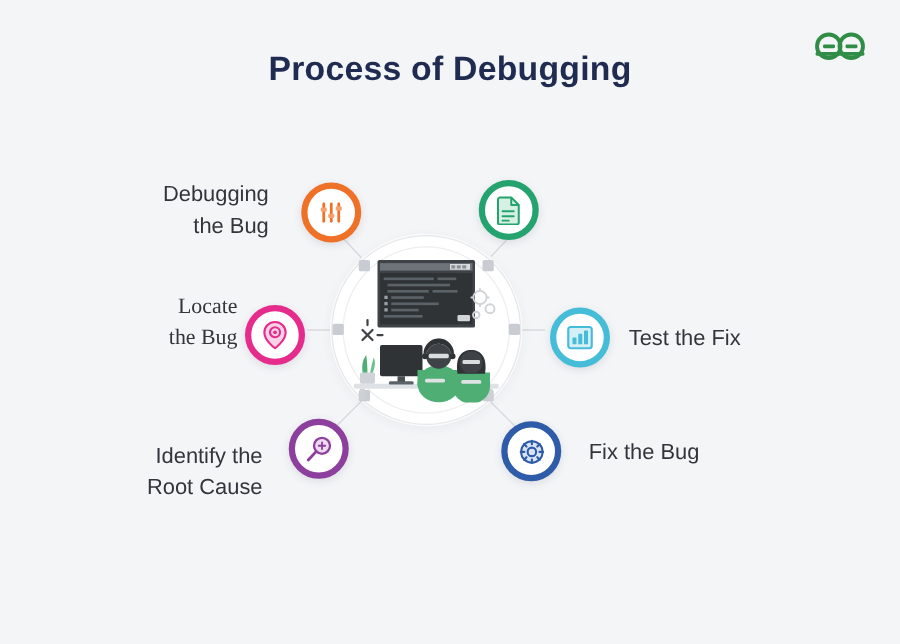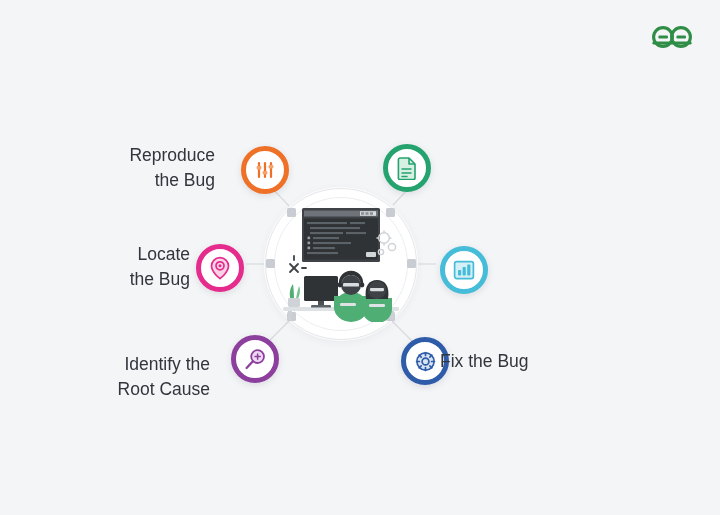--- a/index.html
+++ b/index.html
@@ -132,20 +132,21 @@
         <circle cx="35" cy="17" r="9.4"></circle>
       </g>
       <g fill="#2f8d46">
         <rect x="12.4" y="15.6" width="9.6" height="2.9" rx="1.1"></rect>
         <rect x="30.4" y="15.6" width="9.6" height="2.9" rx="1.1"></rect>
         <rect x="6.4" y="21.6" width="39.2" height="2.9" rx="1.3"></rect>
       </g>
     </svg>
   </div>
 
+  <div id="title">Process of Debugging</div>
 
   <svg id="spokes" viewBox="0 0 720 515">
     <g stroke="#d8dade" stroke-width="1.2" fill="none">
       <line x1="289" y1="206" x2="272" y2="188"></line>
       <line x1="393" y1="205" x2="410" y2="187"></line>
       <line x1="268" y1="264" x2="246" y2="264"></line>
       <line x1="414" y1="264" x2="436" y2="264"></line>
       <line x1="290" y1="320" x2="270" y2="340"></line>
       <line x1="392" y1="321" x2="412" y2="341"></line>
     </g>
@@ -259,21 +260,21 @@
         <line x1="12" y1="5" x2="12" y2="19"></line>
         <line x1="18" y1="5" x2="18" y2="19"></line>
       </g>
       <g fill="#f7a06a">
         <rect x="3.6" y="8" width="4.8" height="3.4" rx="1.1"></rect>
         <rect x="9.6" y="13" width="4.8" height="3.4" rx="1.1"></rect>
         <rect x="15.6" y="7" width="4.8" height="3.4" rx="1.1"></rect>
       </g>
     </svg>
   </div>
-  <div class="step-label label-left" style="left:40px; top:143px; width:175px;">Reproduce
+  <div class="step-label label-left" style="left:40px; top:143px; width:175px;">Debugging
 the Bug</div>
 
   <div class="step-icon" style="left:383px; top:144px; border:5px solid #25a36f;">
     <svg width="22" height="24" viewBox="0 0 22 24">
       <path d="M4 2 h9 l6 6 v14 a1.6 1.6 0 0 1 -1.6 1.6 h-13.4 a1.6 1.6 0 0 1 -1.6 -1.6 v-18.4 a1.6 1.6 0 0 1 1.6 -1.6 Z" fill="#d6f0e4" stroke="#25a36f" stroke-width="1.6" stroke-linejoin="round"></path>
       <path d="M13 2 v6 h6" fill="none" stroke="#25a36f" stroke-width="1.6" stroke-linejoin="round"></path>
       <g stroke="#25a36f" stroke-width="1.5" stroke-linecap="round">
         <line x1="6" y1="13" x2="15" y2="13"></line>
         <line x1="6" y1="17" x2="15" y2="17"></line>
         <line x1="6" y1="20.5" x2="11" y2="20.5"></line>
@@ -281,33 +282,34 @@
     </svg>
   </div>
 
   <div class="step-icon" style="left:196px; top:244px; border:5px solid #e52b8c;">
     <svg width="22" height="24" viewBox="0 0 22 24">
       <path d="M11 1.6 C6.3 1.6 2.5 5.4 2.5 10.1 C2.5 16.4 11 22.6 11 22.6 C11 22.6 19.5 16.4 19.5 10.1 C19.5 5.4 15.7 1.6 11 1.6 Z" fill="#fad3e6" stroke="#e52b8c" stroke-width="1.7" stroke-linejoin="round"></path>
       <circle cx="11" cy="9.8" r="4" fill="none" stroke="#e52b8c" stroke-width="1.7"></circle>
       <circle cx="11" cy="9.8" r="1.5" fill="#e52b8c"></circle>
     </svg>
   </div>
-  <div class="step-label label-left" style="left:20px; top:242px; width:170px;">Locate
+  <div class="step-label label-left" style="left:20px; top:232px; width:170px;font-family:Liberation Serif, serif;">Locate
 the Bug</div>
 
   <div class="step-icon" style="left:440px; top:246px; border:5px solid #45bcd8;">
     <svg width="22" height="22" viewBox="0 0 22 22">
       <rect x="1.6" y="2.6" width="18.8" height="17" rx="2" fill="#d4eff6" stroke="#45bcd8" stroke-width="1.7"></rect>
       <g fill="#45bcd8">
         <rect x="5" y="11" width="3.2" height="5.4" rx="0.7"></rect>
         <rect x="9.6" y="8" width="3.2" height="8.4" rx="0.7"></rect>
         <rect x="14.2" y="5.4" width="3.2" height="11" rx="0.7"></rect>
       </g>
     </svg>
   </div>
+  <div class="step-label label-right" style="left:503px; top:258px; width:200px;">Test the Fix</div>
 
   <div class="step-icon" style="left:231px; top:335px; border:5px solid #8d3f9e;">
     <svg width="23" height="23" viewBox="0 0 23 23">
       <circle cx="13.6" cy="8.6" r="6.4" fill="#eddaf2" stroke="#8d3f9e" stroke-width="1.8"></circle>
       <line x1="8.9" y1="13.3" x2="2.6" y2="20" stroke="#8d3f9e" stroke-width="2.3" stroke-linecap="round"></line>
       <g stroke="#8d3f9e" stroke-width="1.5" stroke-linecap="round">
         <line x1="11" y1="8.6" x2="16.2" y2="8.6"></line>
         <line x1="13.6" y1="6" x2="13.6" y2="11.2"></line>
       </g>
     </svg>
@@ -324,15 +326,15 @@
         <line x1="11.5" y1="17.6" x2="11.5" y2="20.4"></line>
         <line x1="2.6" y1="11.5" x2="5.4" y2="11.5"></line>
         <line x1="17.6" y1="11.5" x2="20.4" y2="11.5"></line>
         <line x1="5.2" y1="5.2" x2="7.2" y2="7.2"></line>
         <line x1="15.8" y1="15.8" x2="17.8" y2="17.8"></line>
         <line x1="17.8" y1="5.2" x2="15.8" y2="7.2"></line>
         <line x1="7.2" y1="15.8" x2="5.2" y2="17.8"></line>
       </g>
     </svg>
   </div>
-  <div class="step-label label-right" style="left:440px; top:349px; width:200px;">Fix the Bug</div>
+  <div class="step-label label-right" style="left:471px; top:349px; width:200px;">Fix the Bug</div>
 
 </div>
 
 </body></html>

